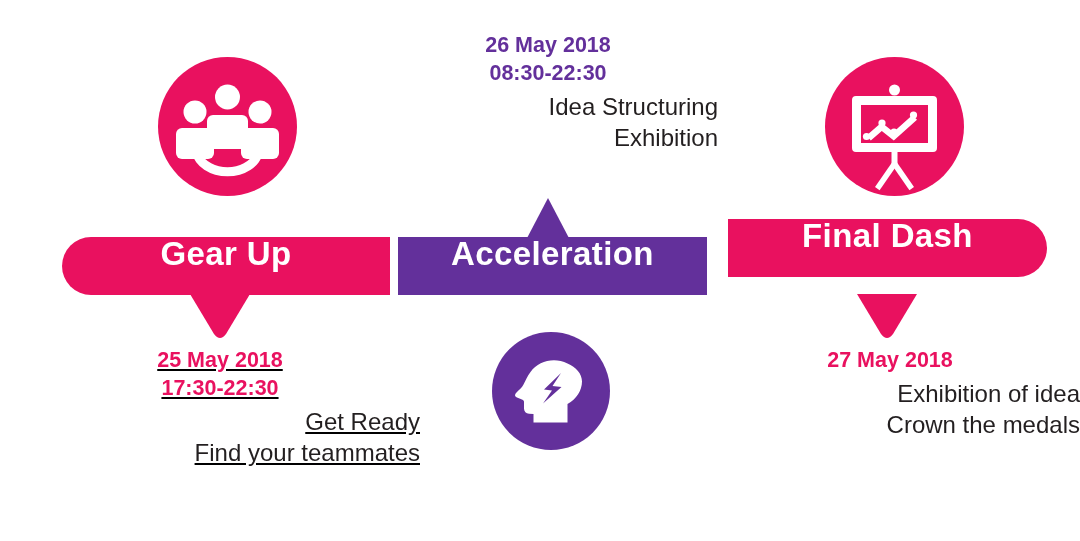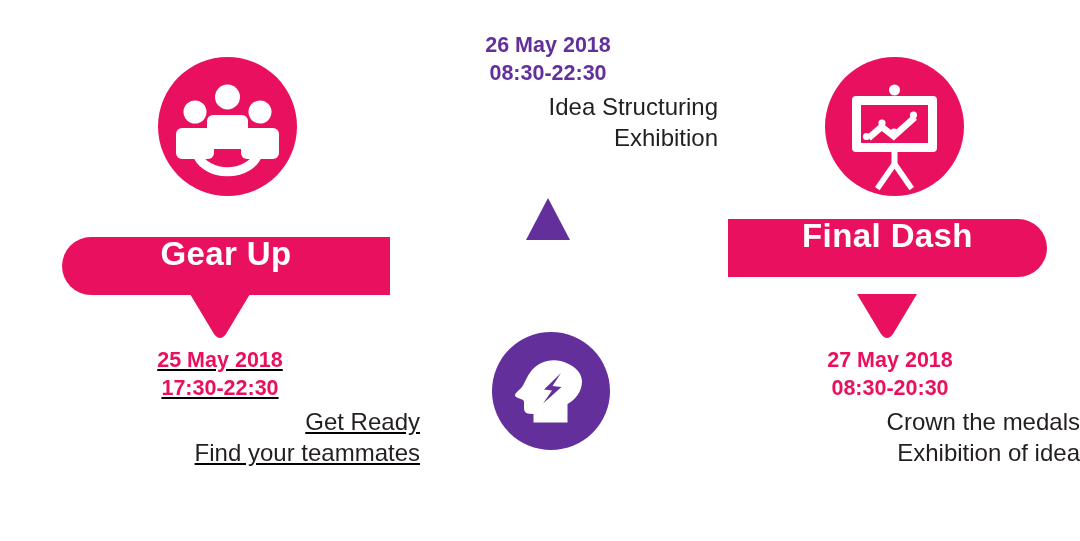--- a/index.html
+++ b/index.html
@@ -104,20 +104,23 @@
 
         <path d="M69 41 L52 57.5 L60 58.5 L51 71.5 L69.5 55 L60.5 54 Z" fill="#63309B"></path>
       </g>
     </svg>
   </div>
 
   <div class="banner" id="banner-gearup" style="background:#E9115F">
     <span class="banner-label">Gear Up</span>
   </div>
 
+  <div class="banner" id="banner-acceleration" style="background:#63309B">
+    <span class="banner-label">Acceleration</span>
+  </div>
 
   <div class="banner" id="banner-finaldash" style="background:#E9115F">
     <span class="banner-label">Final Dash</span>
   </div>
 
   <div class="tail" id="tail-gearup">
     <svg viewBox="0 0 60 48" width="60" height="48" aria-hidden="true">
       <path d="M0 0 L60 0 L36 40 Q30 48 24 40 Z" fill="#E9115F"></path>
     </svg>
   </div>
@@ -147,20 +150,19 @@
     <div class="date-line" style="color:#63309B">26 May 2018</div>
     <div class="date-line" style="color:#63309B">08:30-22:30</div>
     <div class="desc-group">
       <div class="desc-line">Idea Structuring</div>
       <div class="desc-line">Exhibition</div>
     </div>
   </div>
 
   <div class="textblock" id="text-finaldash">
     <div class="date-line" style="color:#E9115F">27 May 2018</div>
-    <div class="date-line" style="color:#E9115F">08:30-20:30</div>
     <div class="desc-group">
+      <div class="desc-line">Exhibition of idea</div>
       <div class="desc-line">Crown the medals</div>
-      <div class="desc-line">Exhibition of idea</div>
     </div>
   </div>
 
 </div>
 
 </body></html>

